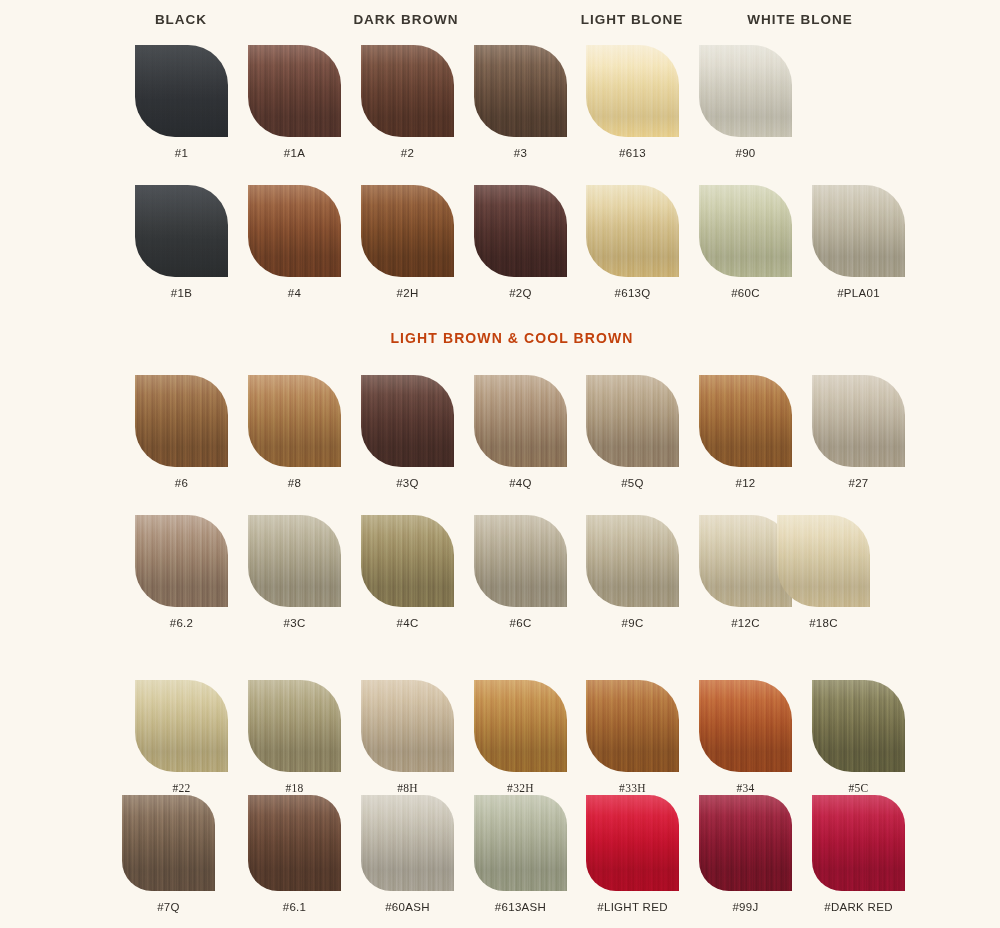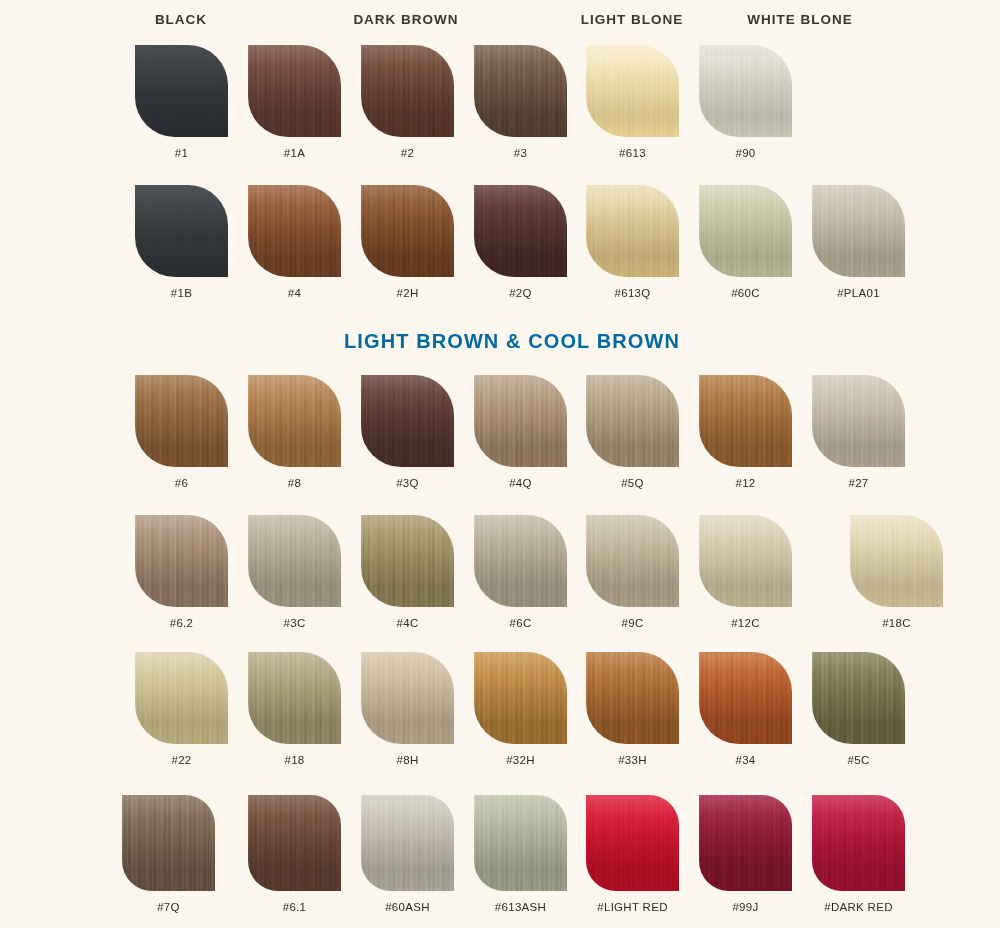--- a/index.html
+++ b/index.html
@@ -27,24 +27,24 @@
     letter-spacing: 1.0px;
     color: #3b3730;
     white-space: nowrap;
     text-align: center;
     transform: translateX(-50%);
   }
   .section-title {
     position: absolute;
     left: 50%;
     transform: translateX(-50%);
-    font-size: 20px;
+    font-size: 14px;
     font-weight: bold;
     letter-spacing: 1.1px;
-    color: #0369a1;
+    color: #c2410c;
     white-space: nowrap;
     padding-left: 24px;
   }
 
   
   .row { position: absolute; left: 0; width: 1000px; }
   .cell {
     position: absolute;
     width: 113px;
     text-align: center;
@@ -306,29 +306,29 @@
           </div>
           <div class="label">#9C</div>
         </div>
         <div class="cell" style="left: 689px;">
           <div class="swatch" style="background: linear-gradient(178deg, rgb(226, 217, 193) 0%, rgb(212, 201, 171) 45%, rgb(189, 176, 143) 100%);">
             <div class="tex"></div>
             <div class="shade"></div>
           </div>
           <div class="label">#12C</div>
         </div>
-        <div class="cell" style="left: 840px;">
+        <div class="cell" style="left: 767px;">
           <div class="swatch" style="background: linear-gradient(178deg, rgb(236, 226, 198) 0%, rgb(223, 210, 173) 45%, rgb(203, 187, 147) 100%);">
             <div class="tex"></div>
             <div class="shade"></div>
           </div>
           <div class="label">#18C</div>
         </div>
       </div>
-      <div class="row" style="top: 652px; height: 126px;">
+      <div class="row" style="top: 680px; height: 126px; font-family: Liberation Serif, serif;">
         <div class="cell" style="left: 125px;">
           <div class="swatch" style="background: linear-gradient(178deg, rgb(221, 211, 173) 0%, rgb(207, 194, 148) 45%, rgb(184, 170, 123) 100%);">
             <div class="tex"></div>
             <div class="shade"></div>
           </div>
           <div class="label">#22</div>
         </div>
         <div class="cell" style="left: 238px;">
           <div class="swatch" style="background: linear-gradient(178deg, rgb(187, 178, 143) 0%, rgb(169, 159, 121) 45%, rgb(142, 132, 98) 100%);">
             <div class="tex"></div>

